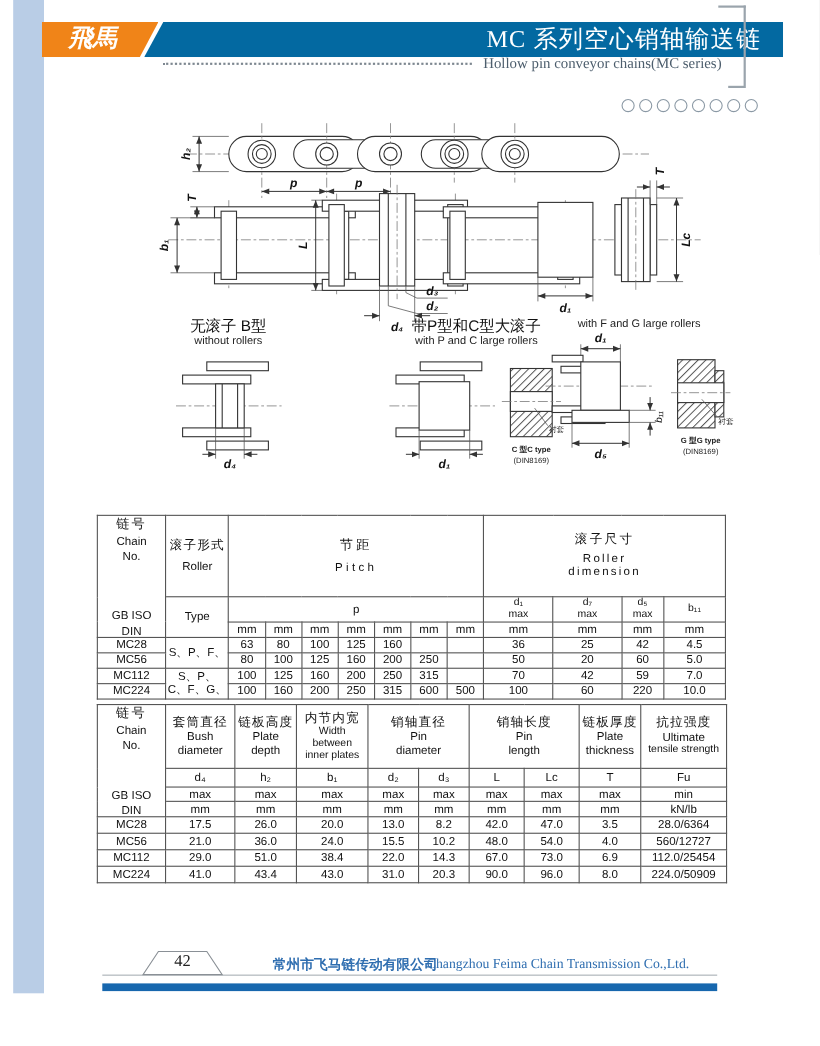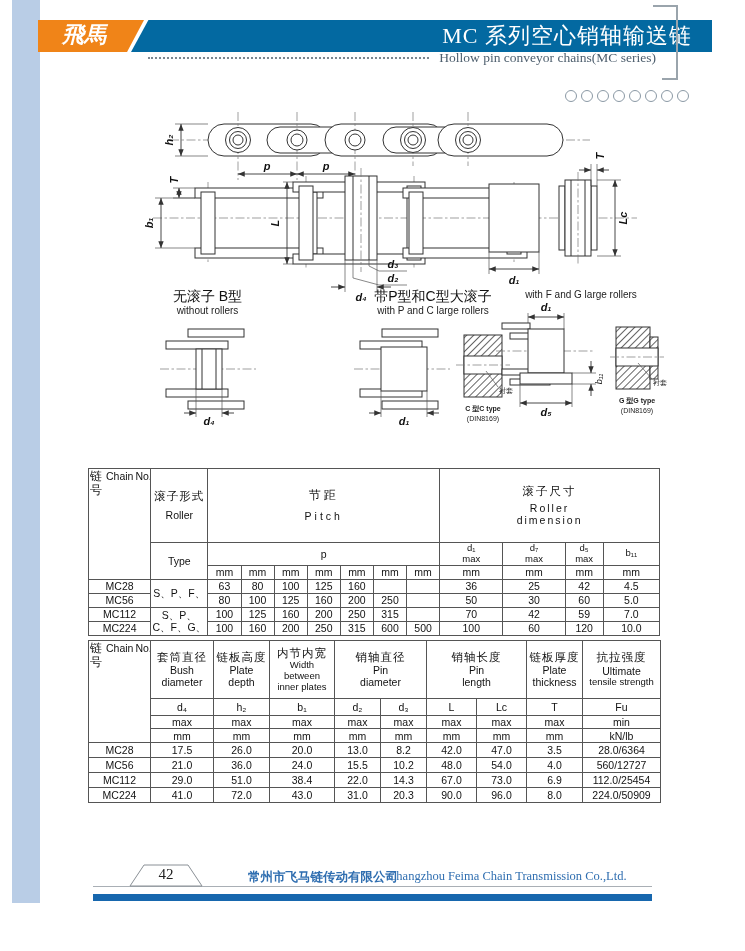--- a/index.html
+++ b/index.html
@@ -39,21 +39,21 @@
   .roller-block .en{font-size:10px;color:#222;line-height:13px;margin-bottom:2px;}
   .rb-row{display:flex;justify-content:center;align-items:flex-end;gap:4px;}
   
   table.spec{position:absolute;left:88px;border-collapse:collapse;table-layout:fixed;
         font-size:10.5px;color:#111;background:#fff;}
   table.spec td{border:1px solid #555;text-align:center;vertical-align:middle;padding:0 1px;
         line-height:1.15;overflow:hidden;}
   #t1{top:468px;width:572px;} #t2{top:640px;width:572px;}
   .zh1{font-size:12px;letter-spacing:2px;} .zh2{font-size:11.5px;letter-spacing:1px;}
   .sp2{letter-spacing:2px;} .sp3{letter-spacing:3px;}
-  .hchain{height:100%;display:flex;justify-content:flex-start;padding:6px 0 4px 0;gap:2px;}
+  .hchain{height:100%;display:flex;flex-direction:column;justify-content:flex-end;padding:6px 0 4px 0;gap:2px;}
   .hchain .push{margin-top:auto;}
   .small{font-size:9.5px;}
   .trA td{height:73px;} .trB td{height:21px;} .trC td{height:13px;} .trD td{height:13px;}
   .t2A td{height:57px;} .t2B td{height:16px;} .t2C td{height:12px;} .t2D td{height:13px;} .t2R td{height:14px;}
   
   .f-line{position:absolute;left:93px;top:886px;width:559px;height:1px;background:#a9afb5;}
   .f-trap{position:absolute;left:128px;top:864px;width:76px;height:23px;}
   .f-num{position:absolute;left:128px;top:866px;width:76px;text-align:center;
         font-family:"Liberation Serif",serif;font-size:15px;color:#222;}
   .f-zh{position:absolute;left:248px;top:869px;font-size:12.5px;font-weight:bold;color:#2f6eb0;}
@@ -406,21 +406,21 @@
     <tr class="trD">
       <td>MC56</td>
       <td>80</td>
       <td>100</td>
       <td>125</td>
       <td>160</td>
       <td>200</td>
       <td>250</td>
       <td></td>
       <td>50</td>
-      <td>30</td>
+      <td>20</td>
       <td>60</td>
       <td>5.0</td>
     </tr>
     <tr class="trD">
       <td>MC112</td>
       <td rowspan="2">
         <div>S、P、</div>
         <div>C、F、G、</div>
       </td>
       <td>100</td>
@@ -439,21 +439,21 @@
       <td>MC224</td>
       <td>100</td>
       <td>160</td>
       <td>200</td>
       <td>250</td>
       <td>315</td>
       <td>600</td>
       <td>500</td>
       <td>100</td>
       <td>60</td>
-      <td>120</td>
+      <td>220</td>
       <td>10.0</td>
     </tr>
   </tbody>
     </table>
 
   <table class="spec" id="t2">
     <colgroup>
       <col style="width:62px">
         <col style="width:63px">
         <col style="width:56px">
@@ -577,21 +577,21 @@
       <td>22.0</td>
       <td>14.3</td>
       <td>67.0</td>
       <td>73.0</td>
       <td>6.9</td>
       <td>112.0/25454</td>
     </tr>
     <tr class="t2R">
       <td>MC224</td>
       <td>41.0</td>
-      <td>72.0</td>
+      <td>43.4</td>
       <td>43.0</td>
       <td>31.0</td>
       <td>20.3</td>
       <td>90.0</td>
       <td>96.0</td>
       <td>8.0</td>
       <td>224.0/50909</td>
     </tr>
   </tbody>
     </table>

